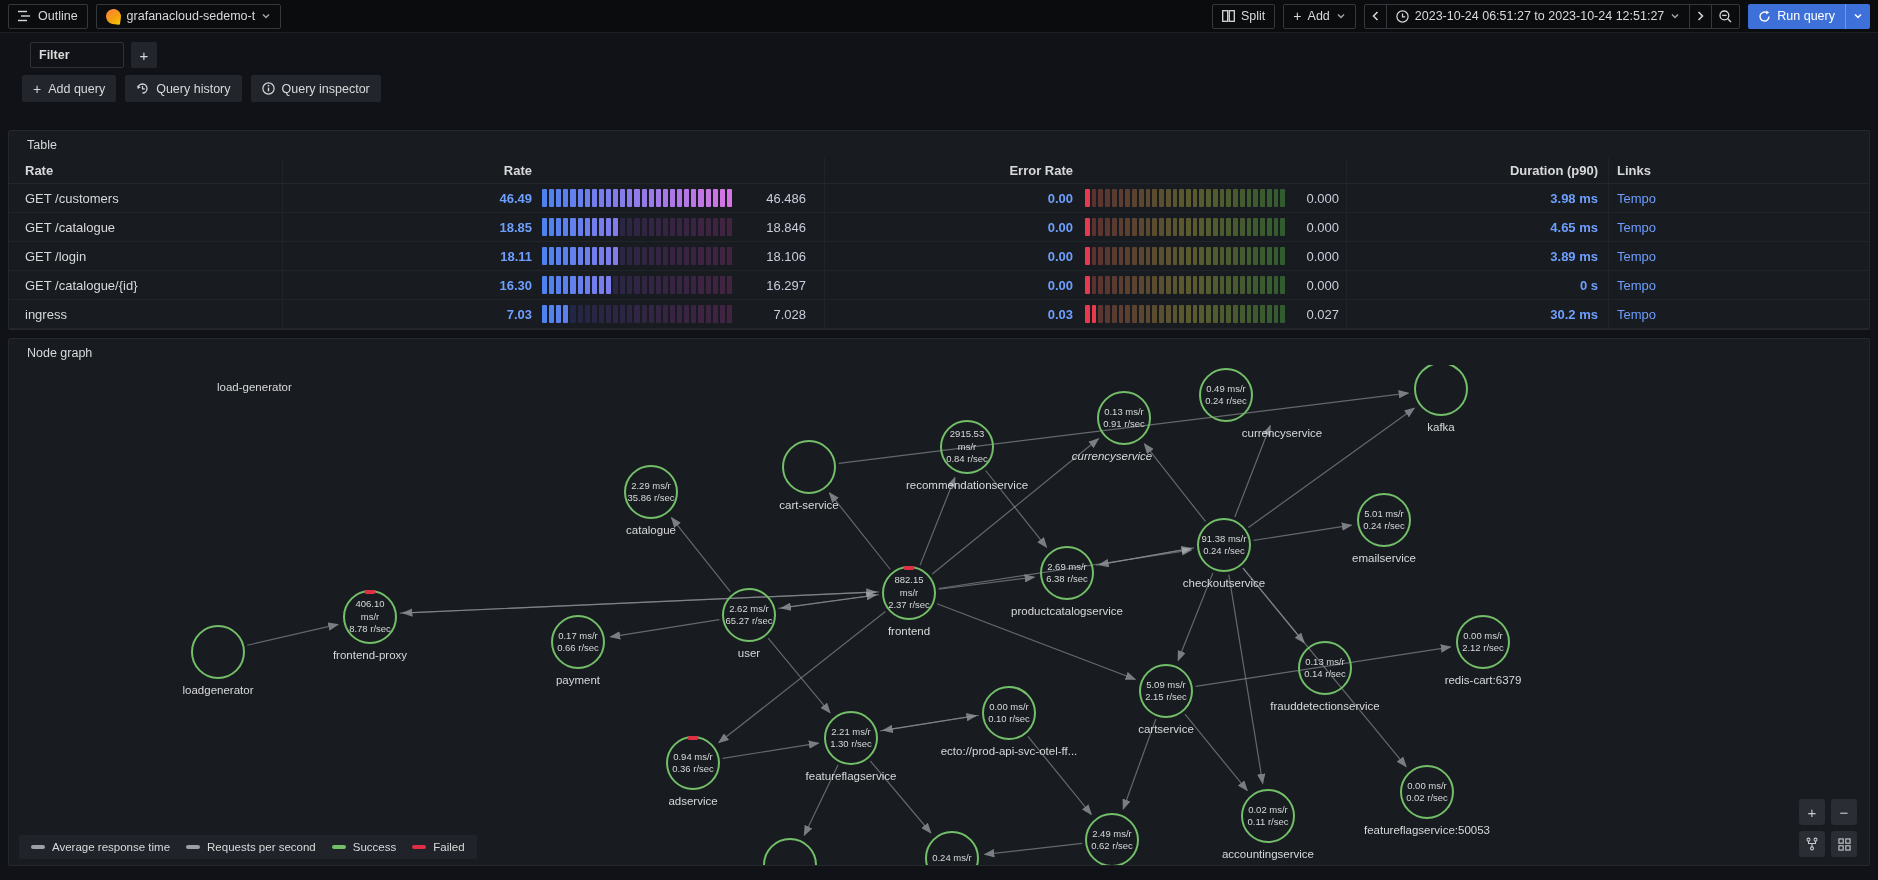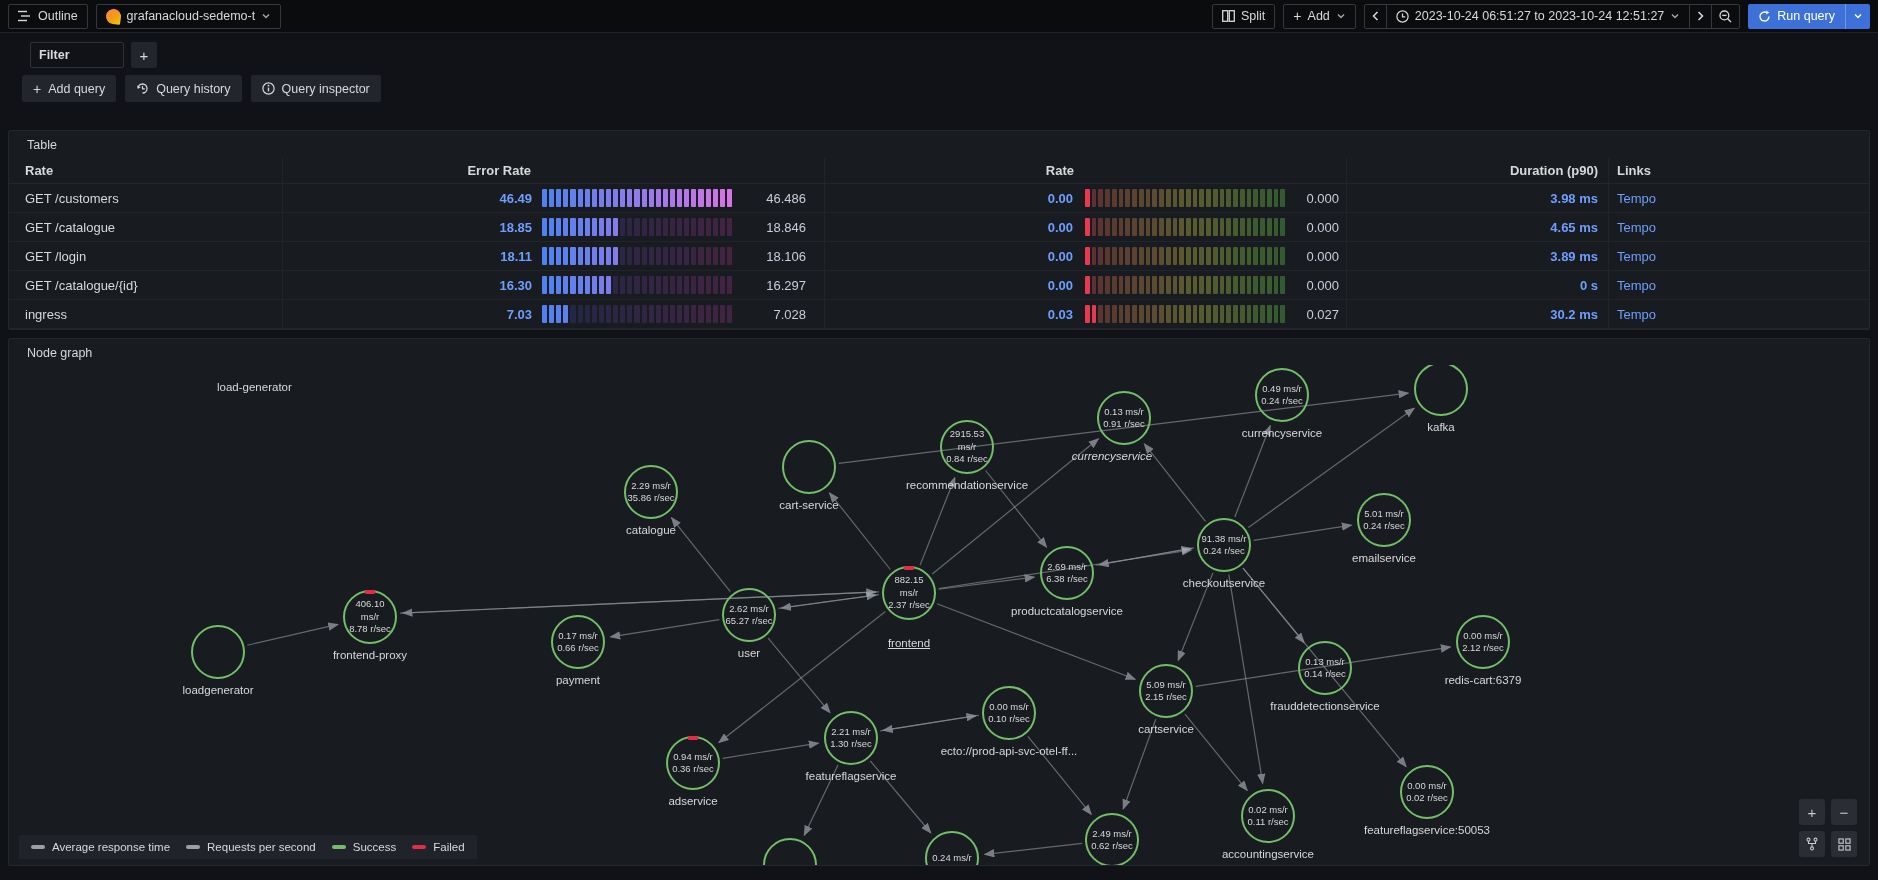--- a/index.html
+++ b/index.html
@@ -240,24 +240,24 @@
     </svg>
     <span>Query inspector</span>
   </div>
 </div>
 
 <div class="panel" id="table-panel">
   <div class="panel-title">Table</div>
   <div class="thead">
     <div class="cell c-name">Rate</div>
     <div class="cell">
+        <span class="hright">Rate</span>
+      </div>
+    <div class="cell">
         <span class="hright err">Error Rate</span>
-      </div>
-    <div class="cell">
-        <span class="hright">Rate</span>
       </div>
     <div class="cell c-duration" style="color:#d8d9da;">Duration (p90)</div>
     <div class="cell c-links">Links</div>
   </div>
   <div id="table-body">
       <div class="trow">
         <div class="cell c-name">GET /customers</div>
         <div class="cell">
           <div class="ratewrap">
             <span class="num">46.49</span>
@@ -732,42 +732,42 @@
           <div>65.27 r/sec</div>
         </div>
         <div class="gnode-label" style="left: 740px; top: 282px;">user</div>
         <div class="gnode" style="left: 773px; top: 75px;"></div>
         <div class="gnode-label" style="left: 800px; top: 134px;">cart-service</div>
         <div class="gnode" style="left: 873px; top: 201px;">
           <div>882.15 ms/r</div>
           <div>2.37 r/sec</div>
           <span class="speck"></span>
         </div>
-        <div class="gnode-label" style="left: 900px; top: 272px; text-decoration: underline;">frontend</div>
+        <div class="gnode-label" style="left: 900px; top: 260px;">frontend</div>
         <div class="gnode" style="left: 931px; top: 55px;">
           <div>2915.53 ms/r</div>
           <div>0.84 r/sec</div>
         </div>
         <div class="gnode-label" style="left: 958px; top: 114px;">recommendationservice</div>
         <div class="gnode" style="left: 1031px; top: 181px;">
           <div>2.69 ms/r</div>
           <div>6.38 r/sec</div>
         </div>
         <div class="gnode-label" style="left: 1058px; top: 240px;">productcatalogservice</div>
         <div class="gnode" style="left: 1088px; top: 26px;">
           <div>0.13 ms/r</div>
           <div>0.91 r/sec</div>
         </div>
         <div class="gnode-label" style="left: 1103px; top: 85px; font-style: italic;">currencyservice</div>
         <div class="gnode" style="left: 1188px; top: 153px;">
           <div>91.38 ms/r</div>
           <div>0.24 r/sec</div>
         </div>
         <div class="gnode-label" style="left: 1215px; top: 212px;">checkoutservice</div>
-        <div class="gnode" style="left: 1246px; top: 3px;">
+        <div class="gnode" style="left: 1190px; top: 3px;">
           <div>0.49 ms/r</div>
           <div>0.24 r/sec</div>
         </div>
         <div class="gnode-label" style="left: 1273px; top: 62px;">currencyservice</div>
         <div class="gnode" style="left: 1405px; top: -3px;"></div>
         <div class="gnode-label" style="left: 1432px; top: 56px;">kafka</div>
         <div class="gnode" style="left: 1348px; top: 128px;">
           <div>5.01 ms/r</div>
           <div>0.24 r/sec</div>
         </div>

